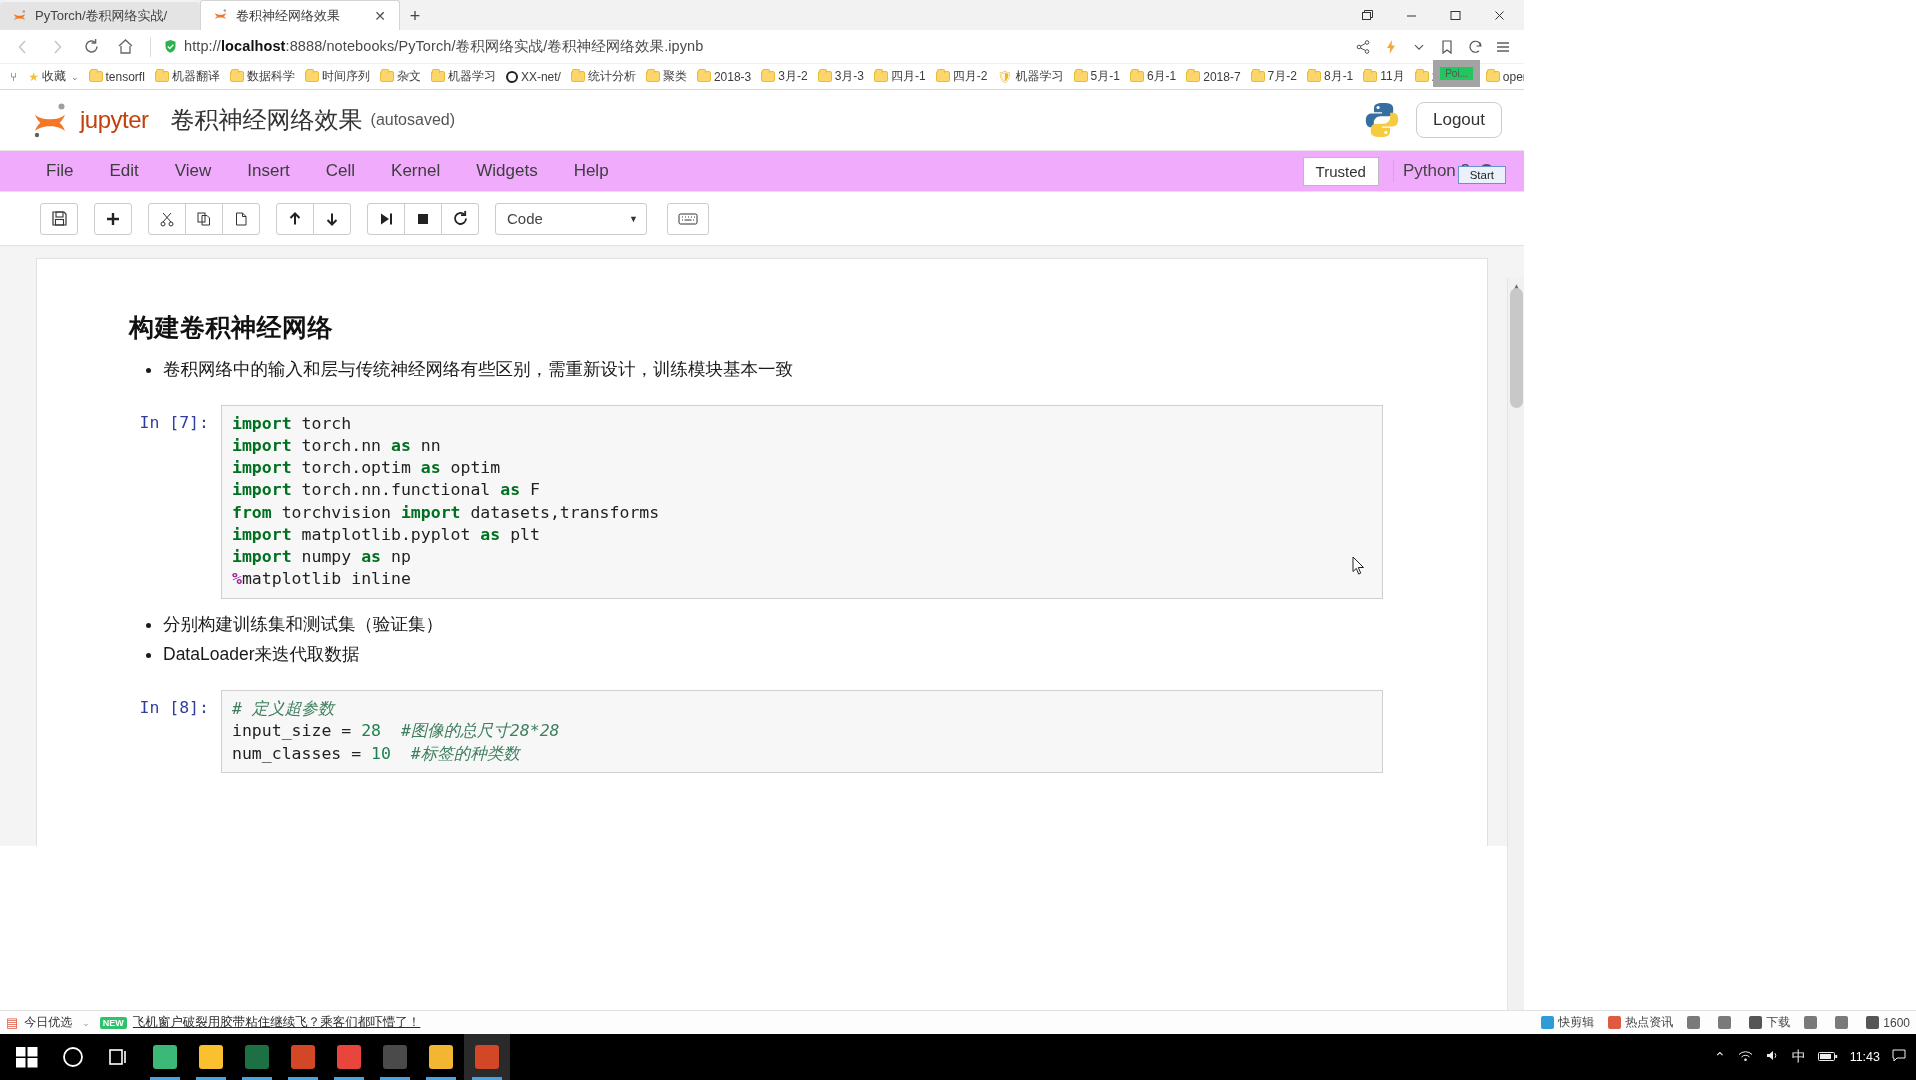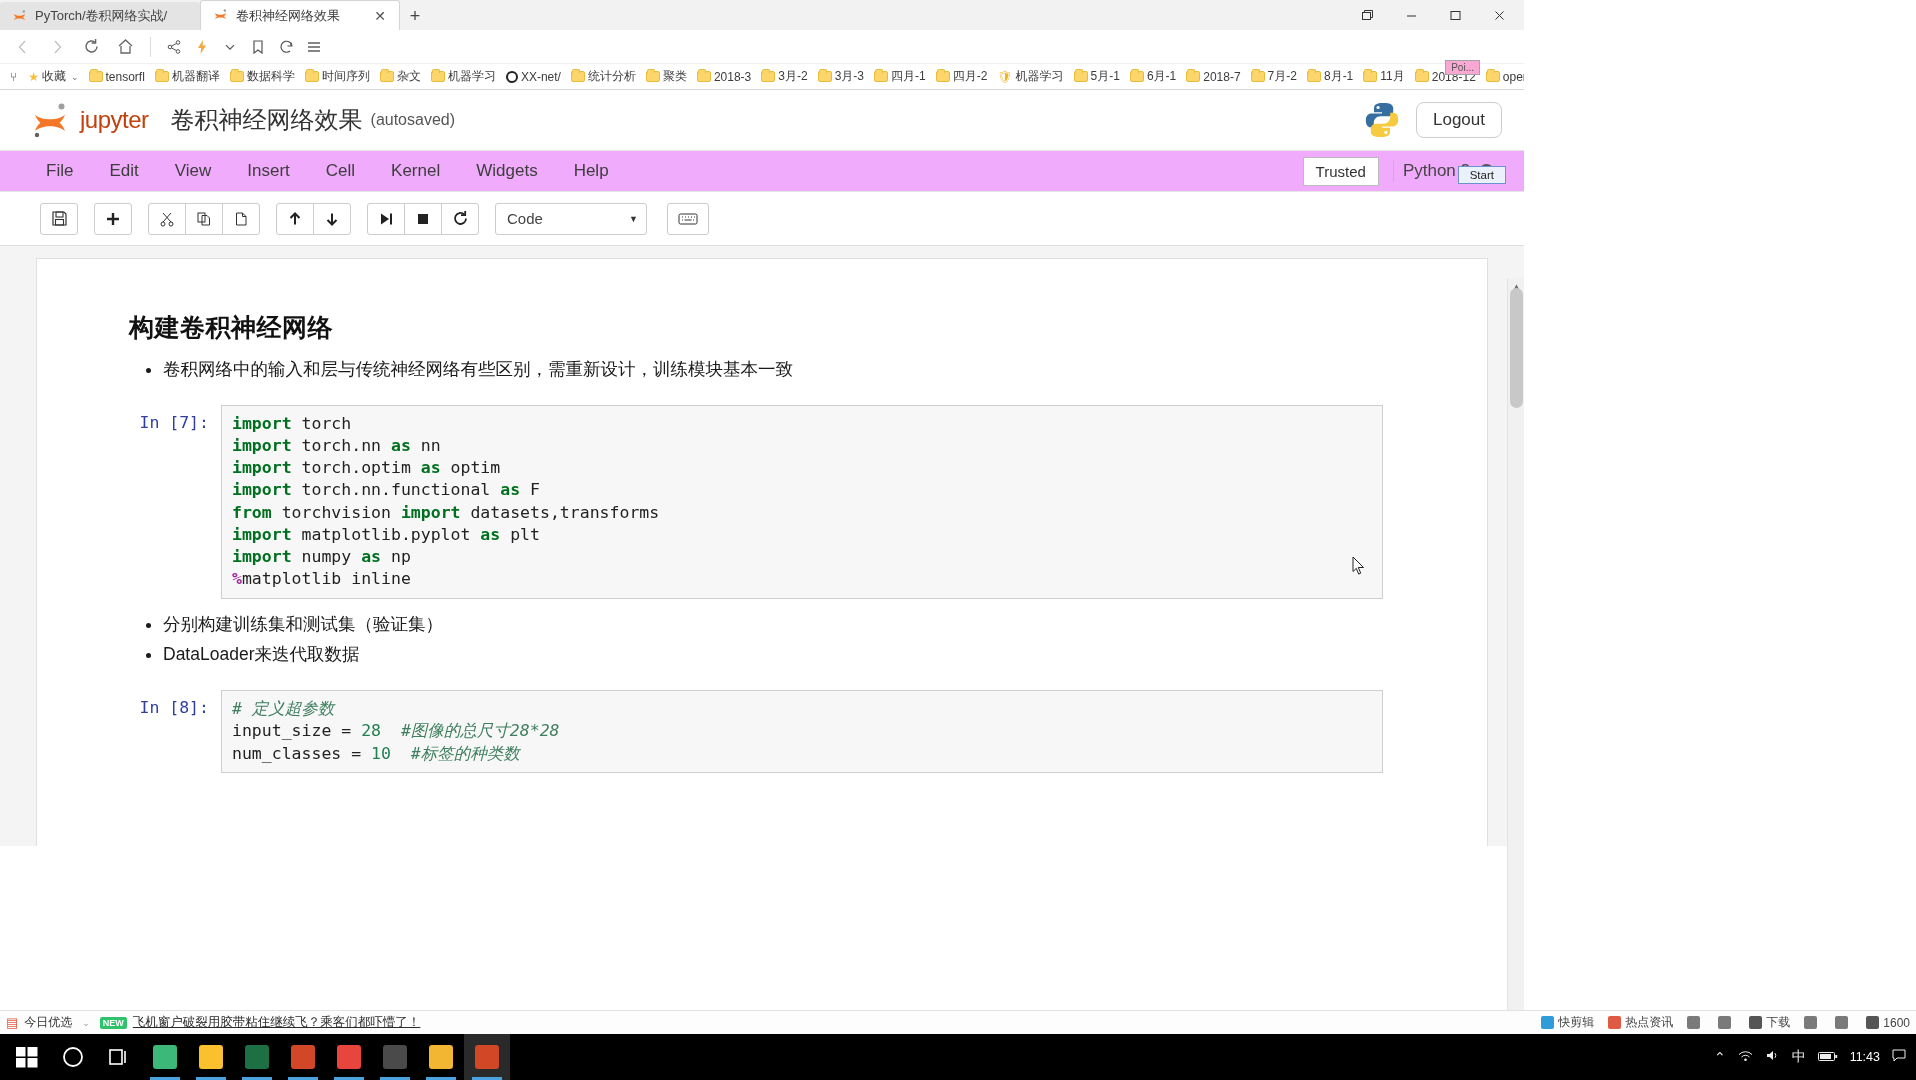--- a/index.html
+++ b/index.html
@@ -406,20 +406,29 @@
           <path d="M13.6 2v4h-4" fill="none" stroke="currentColor" stroke-width="1.4"></path>
         </svg>
     </div>
     <div class="nav-ico">
       <svg width="19" height="19" viewBox="0 0 19 19">
           <path d="M3 9l6.5-6L16 9" fill="none" stroke="currentColor" stroke-width="1.3"></path>
           <path d="M5 9v7h9V9" fill="none" stroke="currentColor" stroke-width="1.3"></path>
         </svg>
     </div>
     <div class="addr-sep"></div>
+    <div class="urlbox">
+      <span class="url-shield">
+        <svg width="15" height="15" viewBox="0 0 15 15">
+            <path d="M7.5 1l5 1.8v4.4c0 3.3-2.4 5.6-5 6.6-2.6-1-5-3.3-5-6.6V2.8z" fill="#2bb24c"></path>
+            <path d="M4.8 7.4l2 2 3.5-3.6" fill="none" stroke="#fff" stroke-width="1.4"></path>
+          </svg>
+      </span>
+      <span class="url-text"><span>http://</span><b>localhost</b><span>:8888/notebooks/PyTorch/卷积网络实战/卷积神经网络效果.ipynb</span></span>
+    </div>
     <div class="addr-right">
       <div class="nav-ico">
         <svg width="16" height="16" viewBox="0 0 16 16">
             <circle cx="12" cy="3.5" r="1.8" fill="none" stroke="#555"></circle>
             <circle cx="4" cy="8" r="1.8" fill="none" stroke="#555"></circle>
             <circle cx="12" cy="12.5" r="1.8" fill="none" stroke="#555"></circle>
             <path d="M5.6 7.1l5-2.7M5.6 9l5 2.6" stroke="#555" fill="none"></path>
           </svg>
       </div>
       <div class="nav-ico">
@@ -559,21 +568,21 @@
         </div>
         <div class="bm">
           <span class="folder"></span>
           <span class="bm-label">2019-2</span>
         </div>
         <div class="bm">
           <span class="folder"></span>
           <span class="bm-label">20</span>
         </div>
       </div>
-    <span class="tooltip-poi" style="position:absolute;right:44px;top:60px;background:#f9a8d4;border:1px solid #a3a3a3;font-size:10px;color:#555;padding:1px 5px;">Poi...</span>
+    <span class="tooltip-poi" style="position:absolute;right:44px;top:60px;background:#22c55e;border:7px solid #a3a3a3;font-size:10px;color:#555;padding:1px 5px;">Poi...</span>
   </div>
 
   <div class="jp-header">
     <div class="jp-logo">
       <span class="jp-logo-mark">
         <svg viewBox="0 0 40 40" width="40" height="40">
           <path d="M5 14.5c6.5 6.5 23.5 6.5 30 0-2.5 7.8-8.3 11.5-15 11.5S7.5 22.3 5 14.5z" fill="#f37726"></path>
           <path d="M5 31c6.5-6.5 23.5-6.5 30 0-2.5-7.8-8.3-11.5-15-11.5S7.5 23.2 5 31z" fill="#f37726"></path>
           <circle cx="31.5" cy="6.5" r="3" fill="#9e9e9e"></circle>
           <circle cx="7" cy="35" r="2.2" fill="#616161"></circle>

